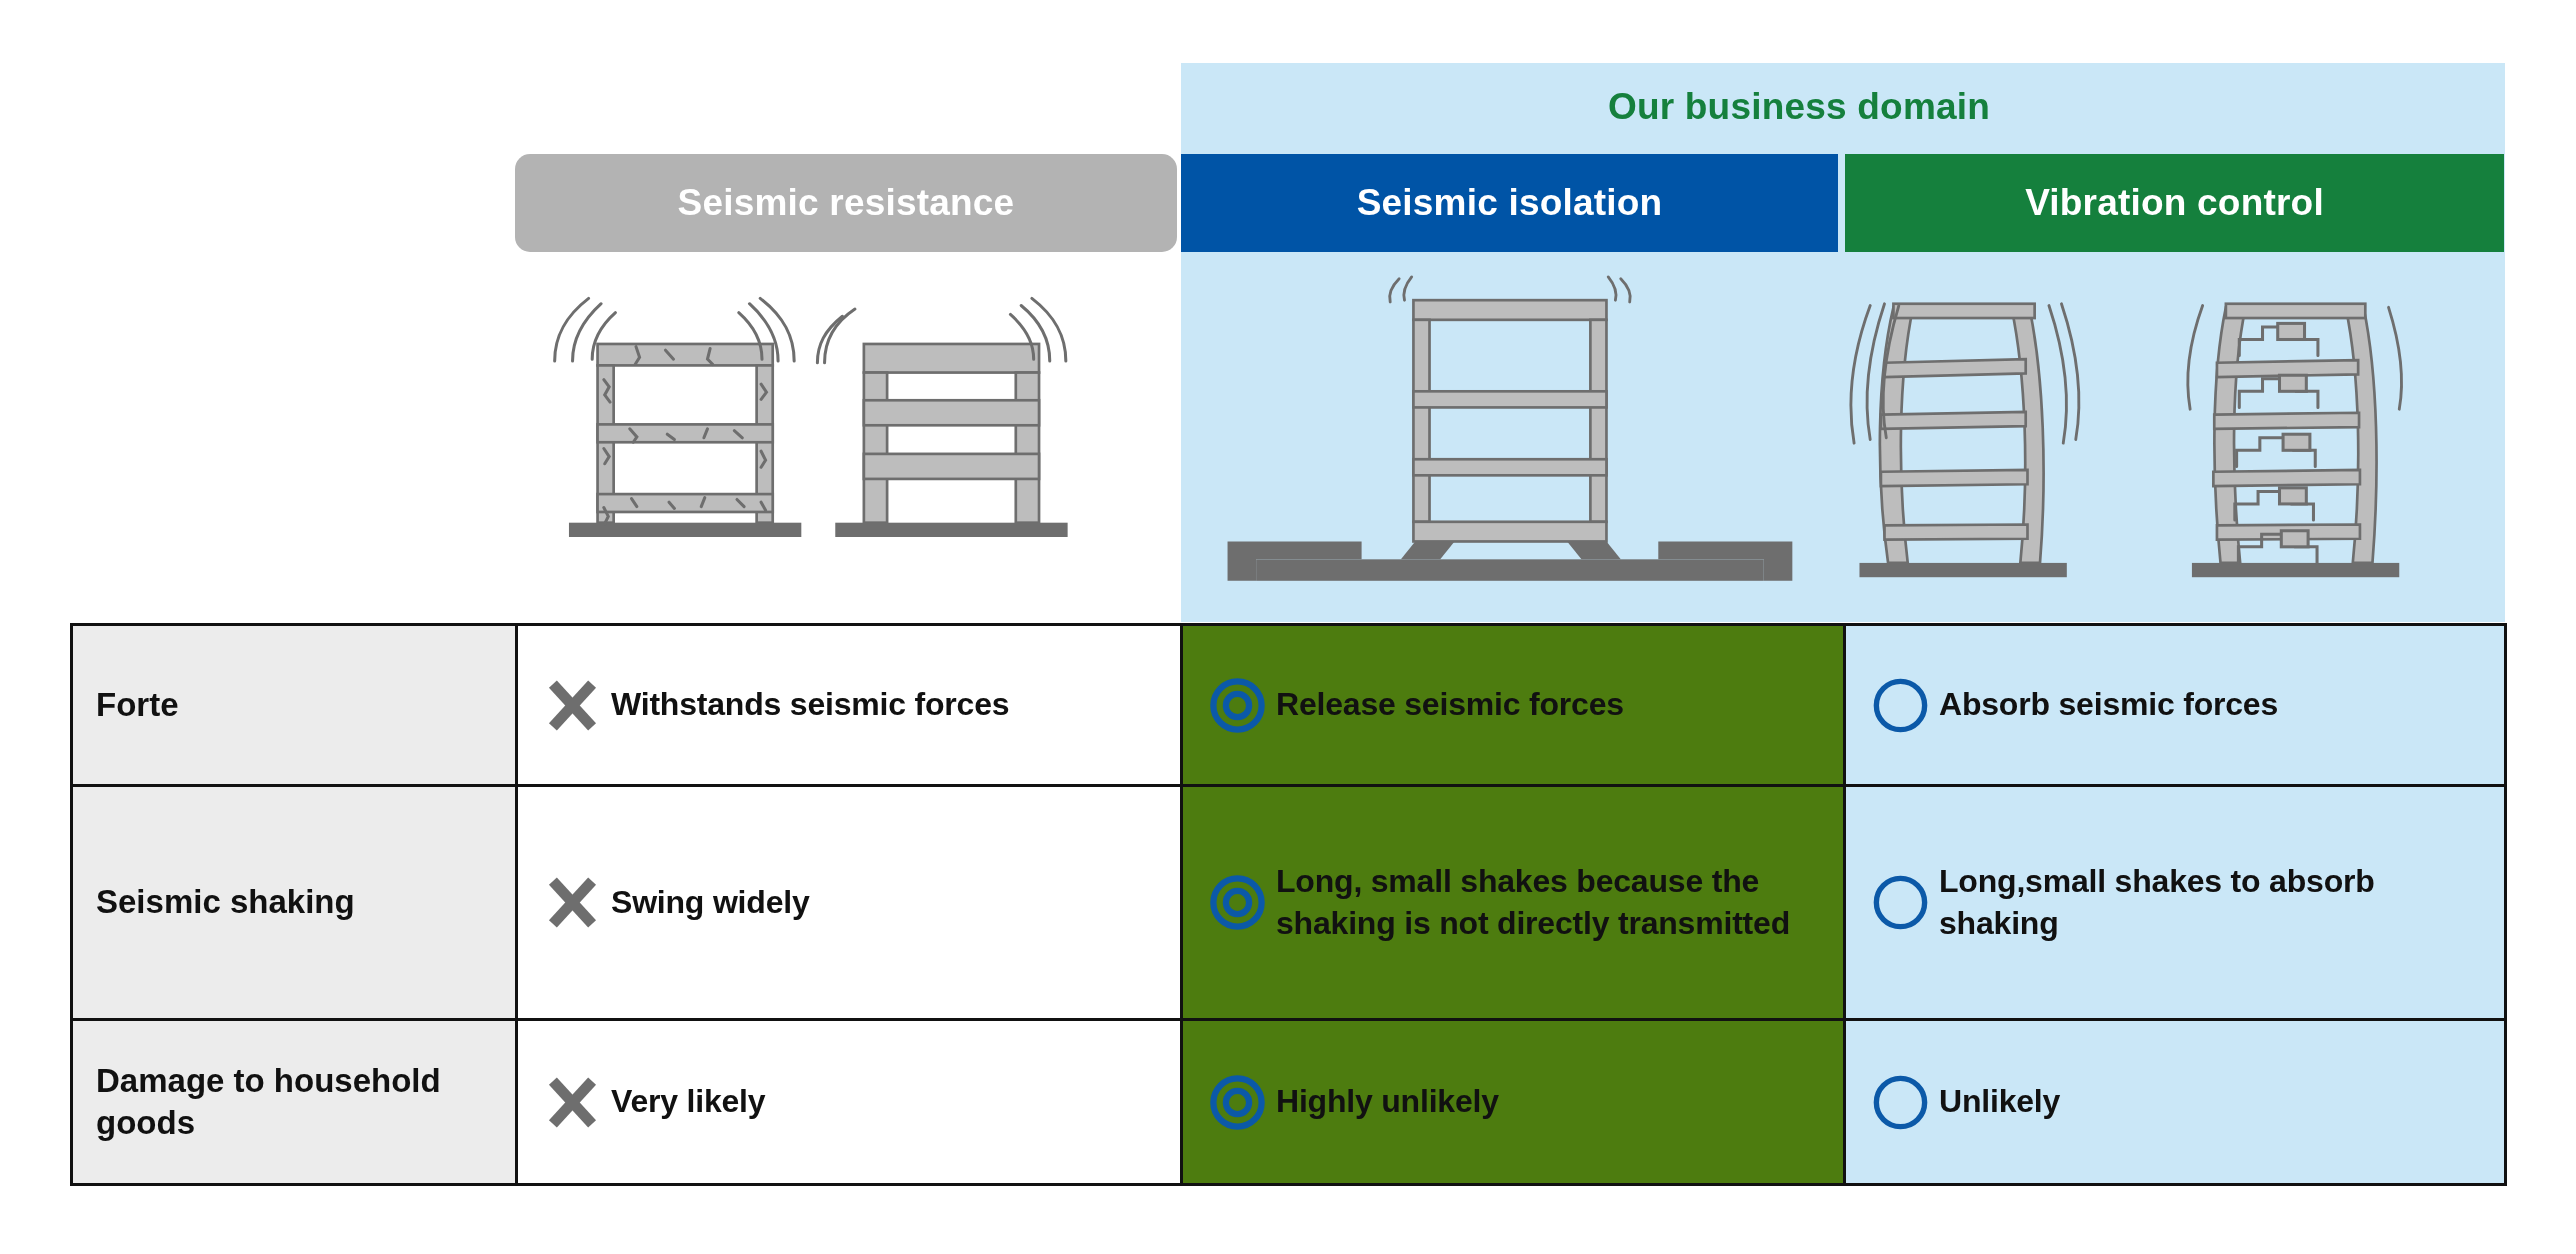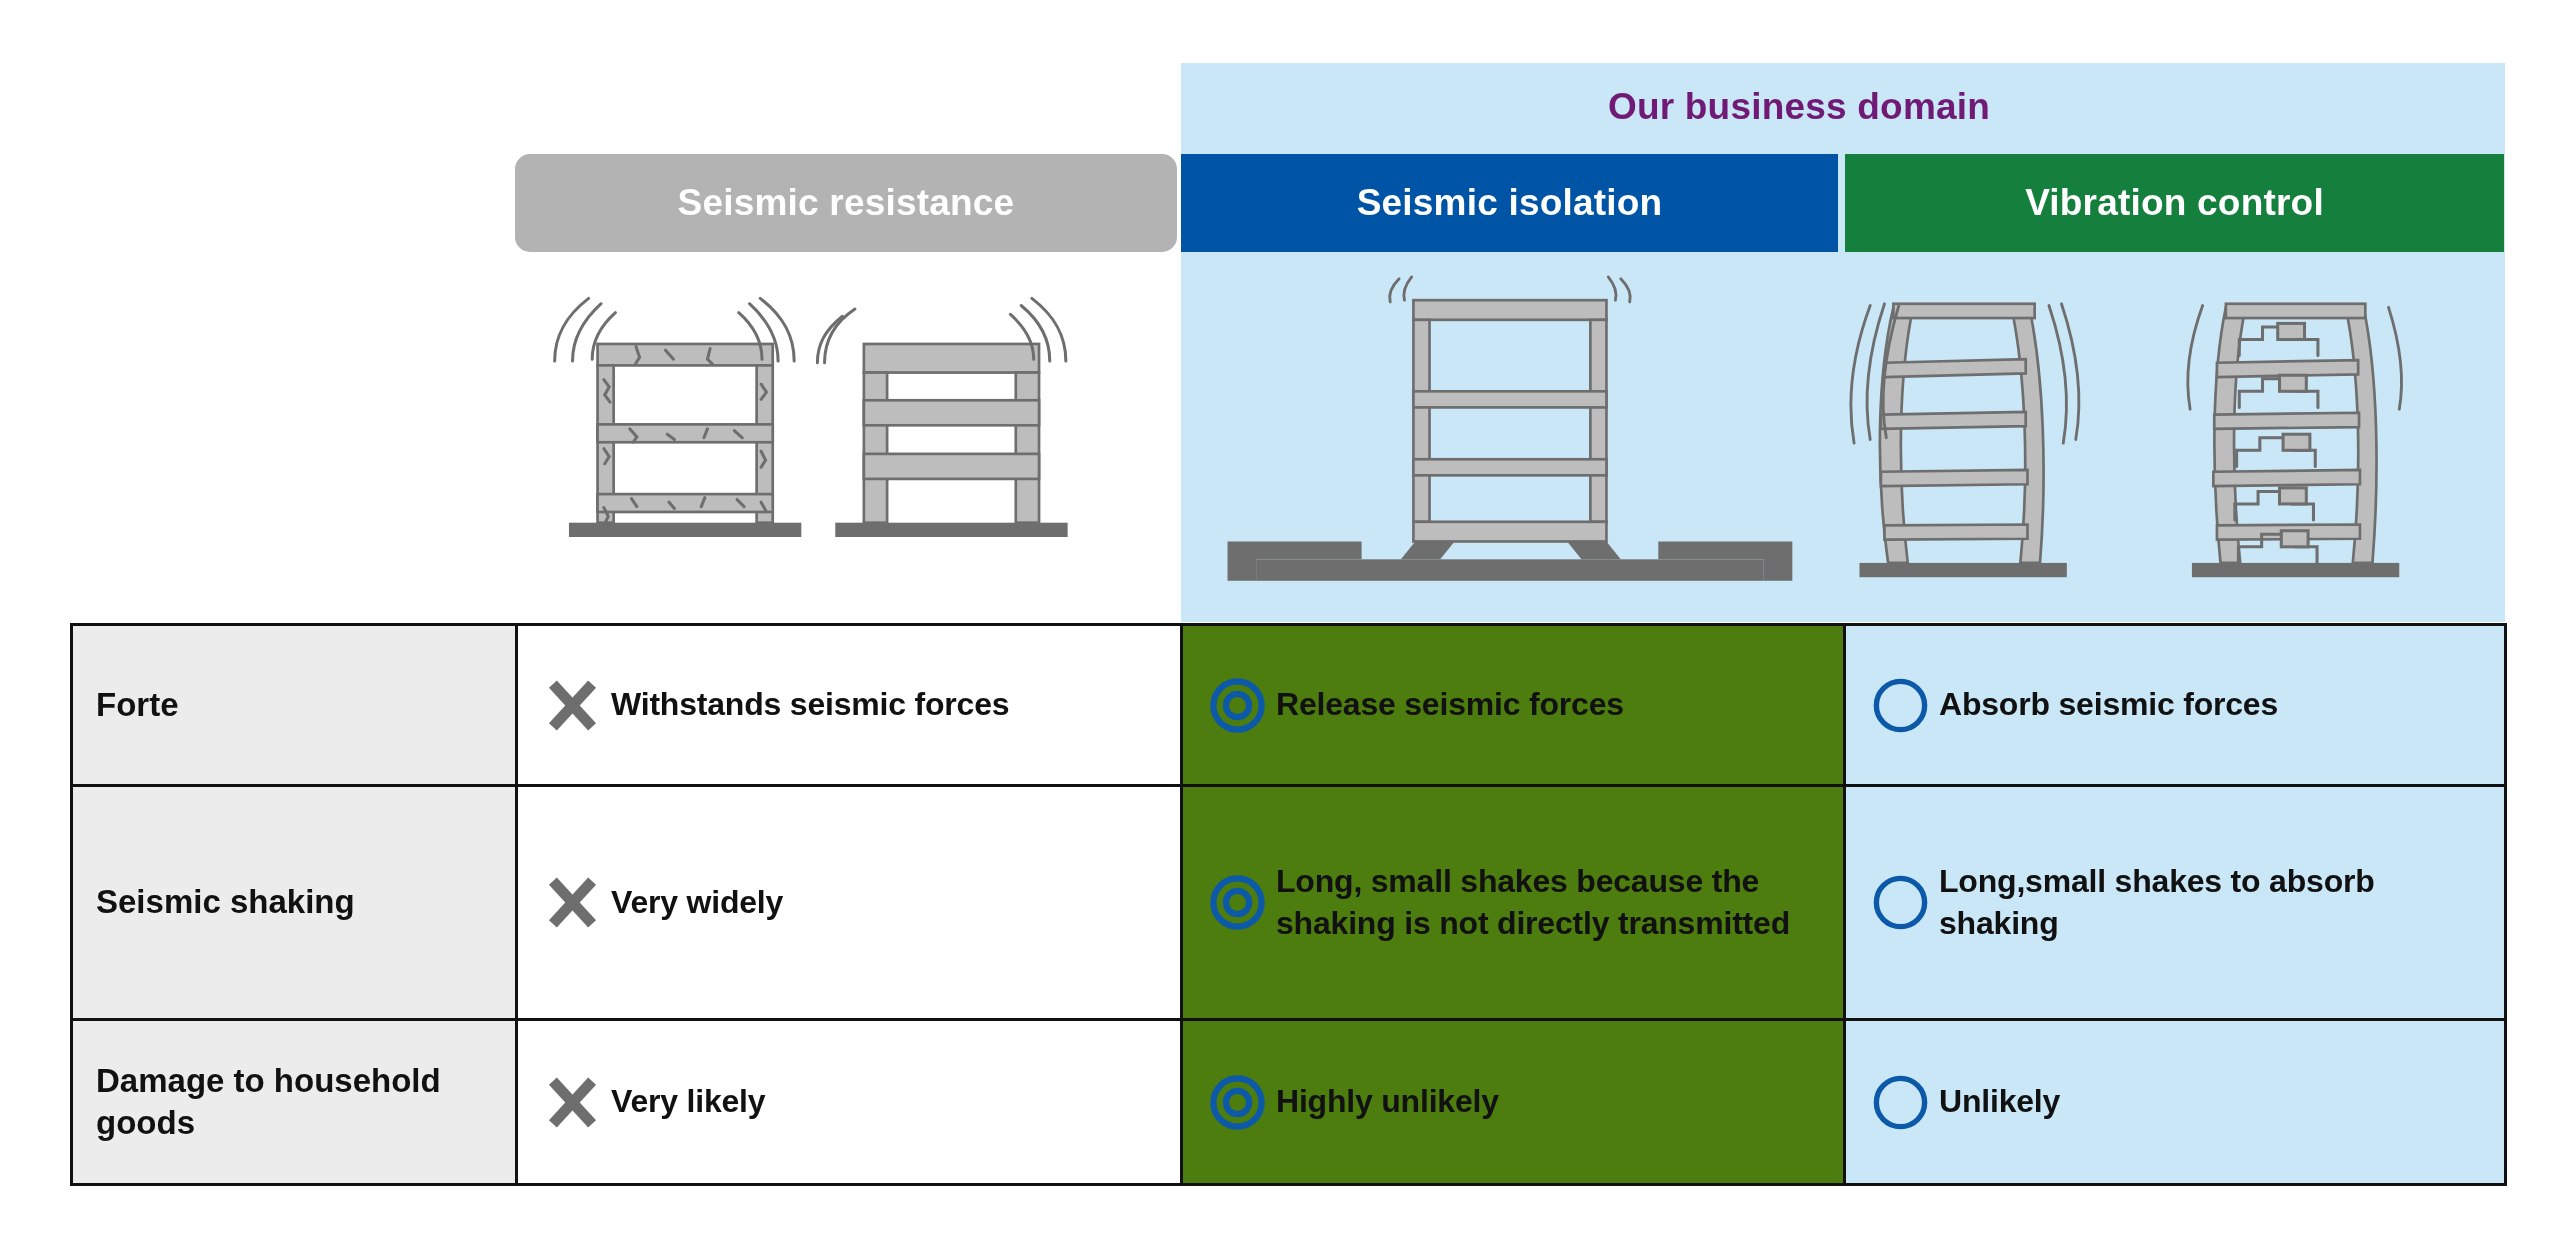--- a/index.html
+++ b/index.html
@@ -18,21 +18,21 @@
     width: 1324px; height: 559px;
     background: #CAE7F7;
   }
 
   
   .domain-banner {
     position: absolute;
     left: 1181px; top: 79px;
     width: 1236px; height: 55px;
     display: flex; align-items: center; justify-content: center;
-    color: #701a75;
+    color: #15803d;
     font-size: 37px; font-weight: bold;
     letter-spacing: 0.2px;
   }
 
   
   .col-header {
     position: absolute;
     top: 154px; height: 98px;
     display: flex; align-items: center; justify-content: center;
     color: #ffffff;
@@ -300,21 +300,21 @@
         <td class="c-res">
           <div class="cellrow">
             <span class="mark">
               <svg width="57" height="57" viewBox="0 0 64 64">
                   <g stroke="#6E6E6E" stroke-width="12" stroke-linecap="butt">
                     <line x1="10" y1="8" x2="54" y2="56"></line>
                     <line x1="54" y1="8" x2="10" y2="56"></line>
                   </g>
                 </svg>
             </span>
-            <span class="cell-txt">Very widely</span>
+            <span class="cell-txt">Swing widely</span>
           </div>
         </td>
         <td class="c-iso">
           <div class="cellrow">
             <span class="mark">
               <svg width="59" height="59" viewBox="0 0 66 66">
                   <g fill="none" stroke="#0B59A8" stroke-width="7">
                     <circle cx="33" cy="33" r="27"></circle>
                     <circle cx="33" cy="33" r="13"></circle>
                   </g>

